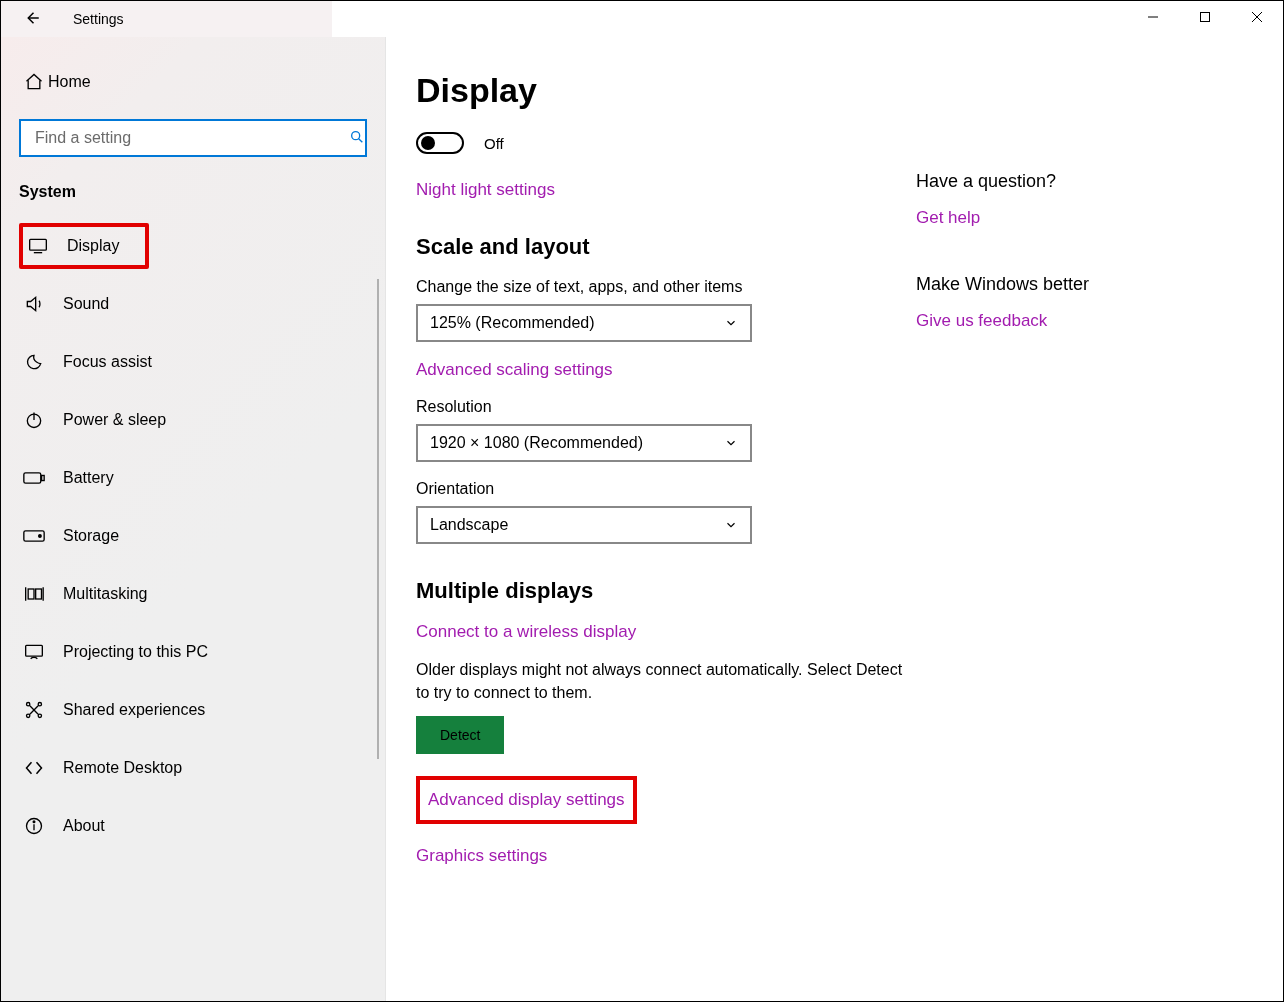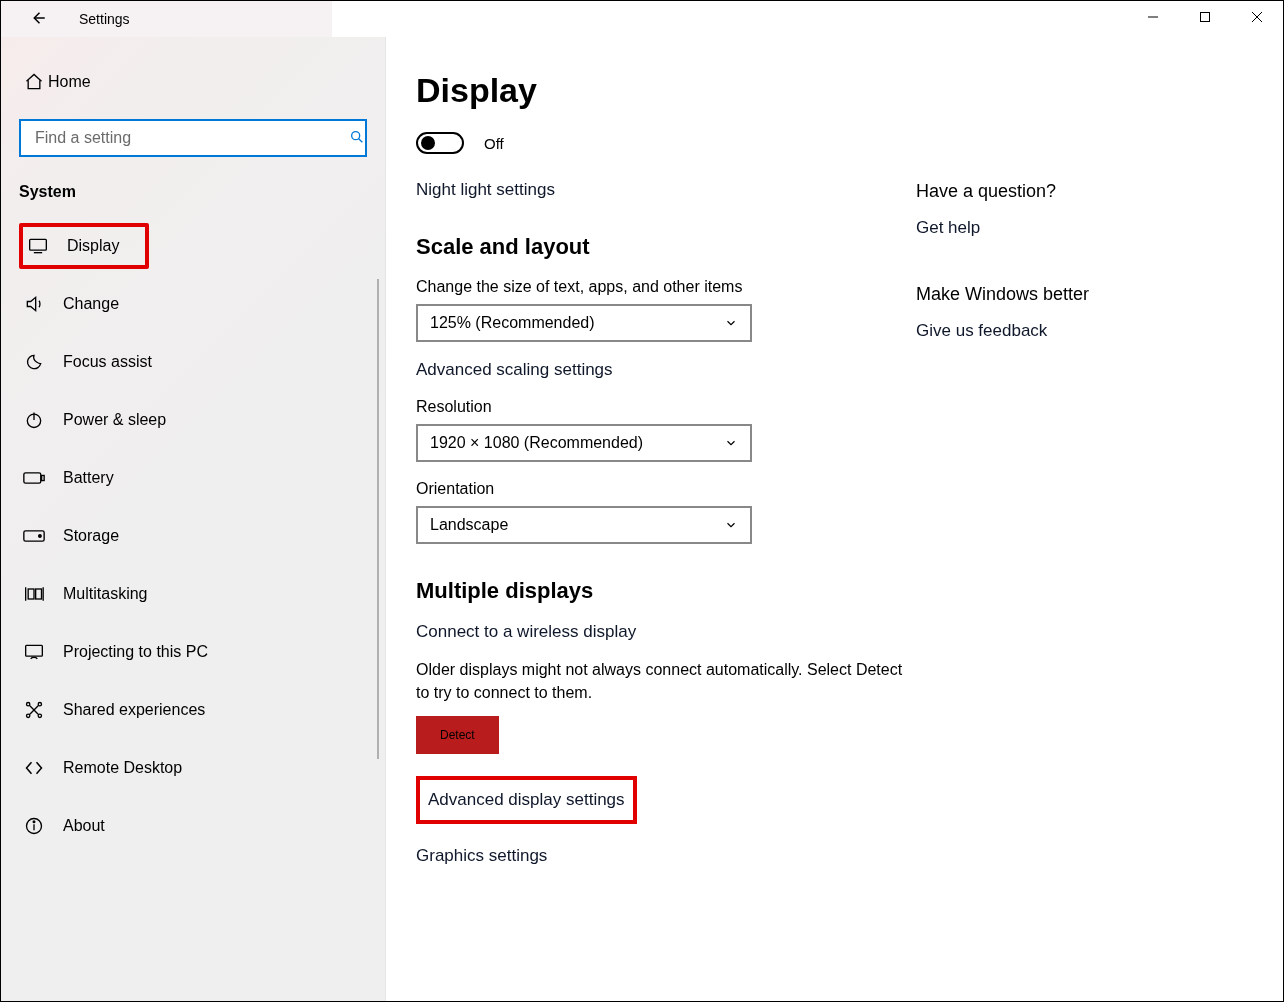--- a/index.html
+++ b/index.html
@@ -23,21 +23,21 @@
     height: 36px;
     display: flex;
     align-items: center;
     flex: 0 0 auto;
   }
   .titlebar-left {
     width: 331px;
     height: 100%;
     display: flex;
     align-items: center;
-    padding-left: 28px;
+    padding-left: 22px;
     background: #f6f1f2;
   }
   .titlebar-right {
     flex: 1;
     height: 100%;
     display: flex;
     justify-content: flex-end;
     align-items: flex-start;
   }
   .winbtn {
@@ -172,21 +172,21 @@
   .toggle .knob {
     position: absolute;
     left: 3px;
     top: 2px;
     width: 14px;
     height: 14px;
     background: #000;
     border-radius: 50%;
   }
   .link {
-    color: #0f172a;
+    color: #a21caf;
     font-size: 17px;
     display: inline-block;
     cursor: pointer;
   }
   .field-label {
     font-size: 16px;
     margin: 18px 0 8px 0;
   }
   .select {
     width: 336px;
@@ -203,40 +203,40 @@
   .body-text {
     font-size: 16px;
     margin: 16px 0 12px 0;
     max-width: 490px;
     line-height: 1.45;
   }
   .btn {
     display: inline-flex;
     align-items: center;
     justify-content: center;
-    background: #b91c1c;
+    background: #15803d;
     border: none;
     height: 38px;
     padding: 0 24px;
-    font-size: 12px;
+    font-size: 14px;
     cursor: pointer;
   }
   .link-block {
     margin-top: 22px;
   }
   .adv-box {
     display: inline-block;
     border: 4px solid #e10000;
     padding: 10px 8px;
   }
 
   
   .aside-head {
     font-size: 18px;
-    margin: 10px 0 16px 0;
+    margin: 0 0 16px 0;
   }
   .aside-group { margin-bottom: 46px; }
 
   
   .scroll-line {
     position: absolute;
     left: 376px;
     top: 242px;
     width: 2px;
     height: 480px;
@@ -320,21 +320,21 @@
           </div>
         </div>
 
         <div class="nav-item">
           <span class="nav-icon">
             <svg width="20" height="20" viewBox="0 0 24 24" fill="none" stroke="#000" stroke-width="1.6">
               <path d="M4 9v6h4l6 5V4l-6 5H4z"></path>
                 <path d="M18 8c1.5 1.5 1.5 6.5 0 8"></path>
             </svg>
           </span>
-          <span>Change</span>
+          <span>Sound</span>
         </div>
 
 
         <div class="nav-item">
           <span class="nav-icon">
             <svg width="20" height="20" viewBox="0 0 24 24" fill="none" stroke="#000" stroke-width="1.6">
               <path d="M20 14a8 8 0 1 1-8-10c-1 3 0 6 3 8s5 2 5 2z"></path>
             </svg>
           </span>
           <span>Focus assist</span>

